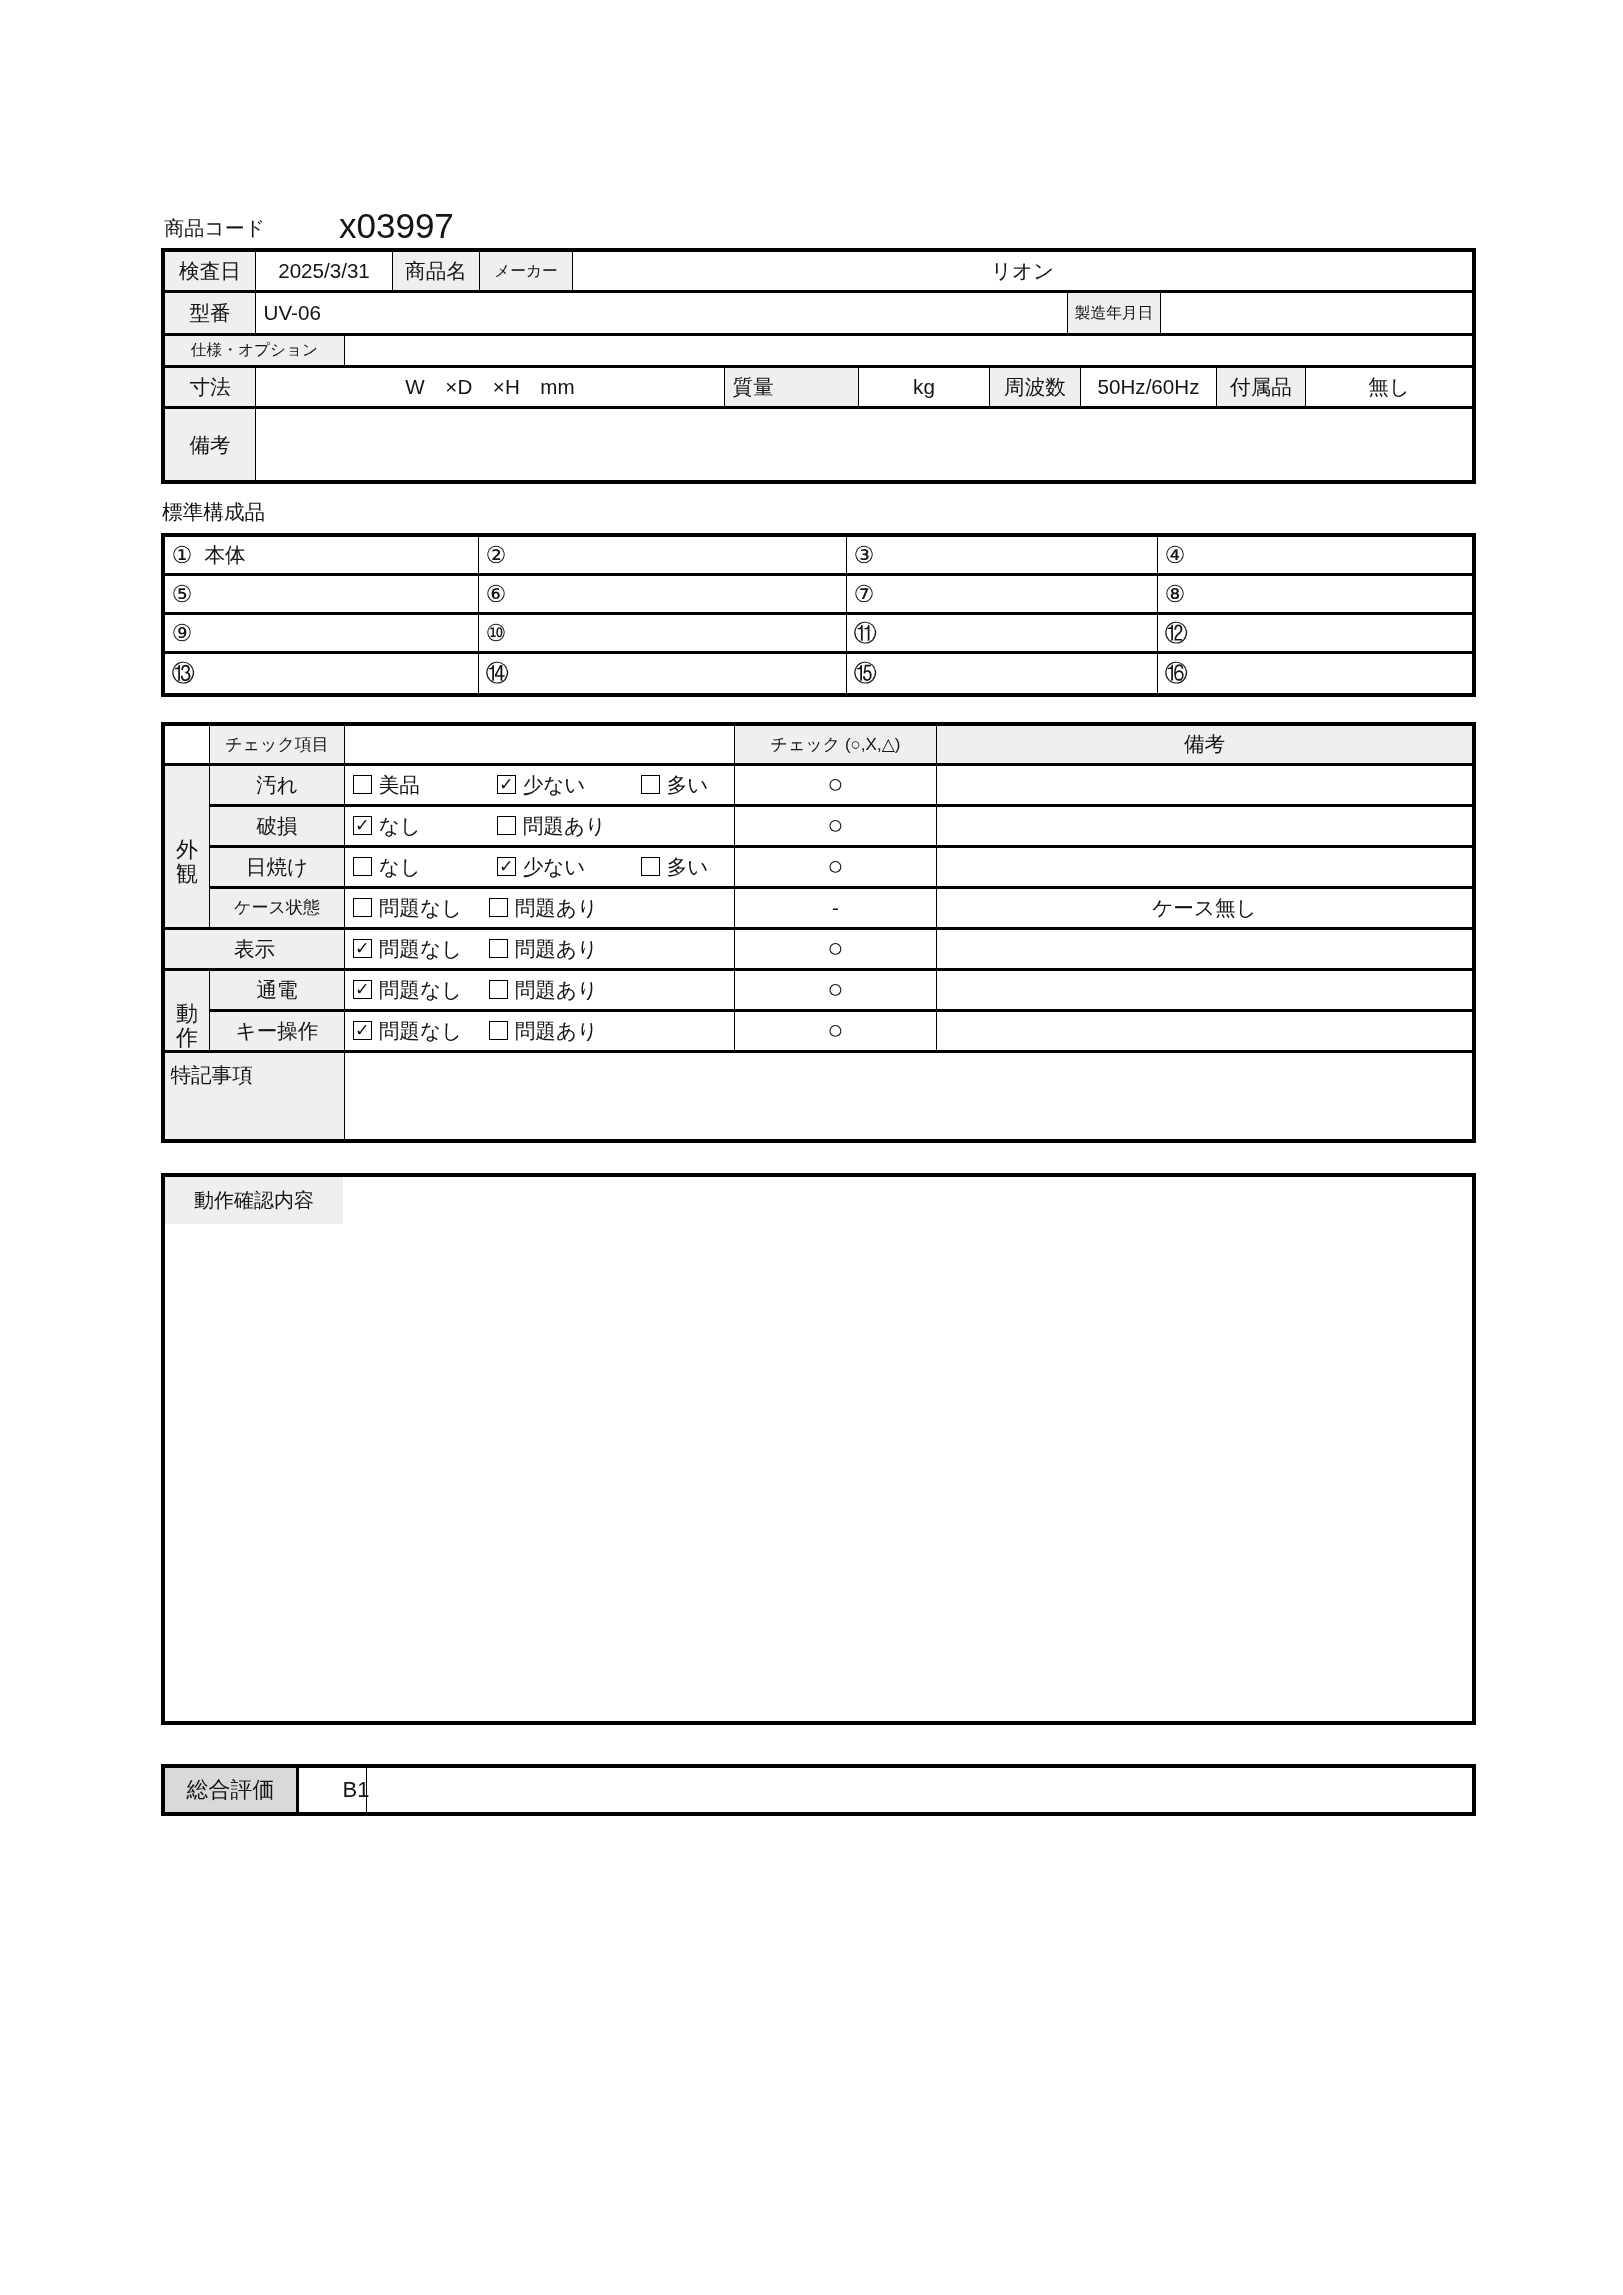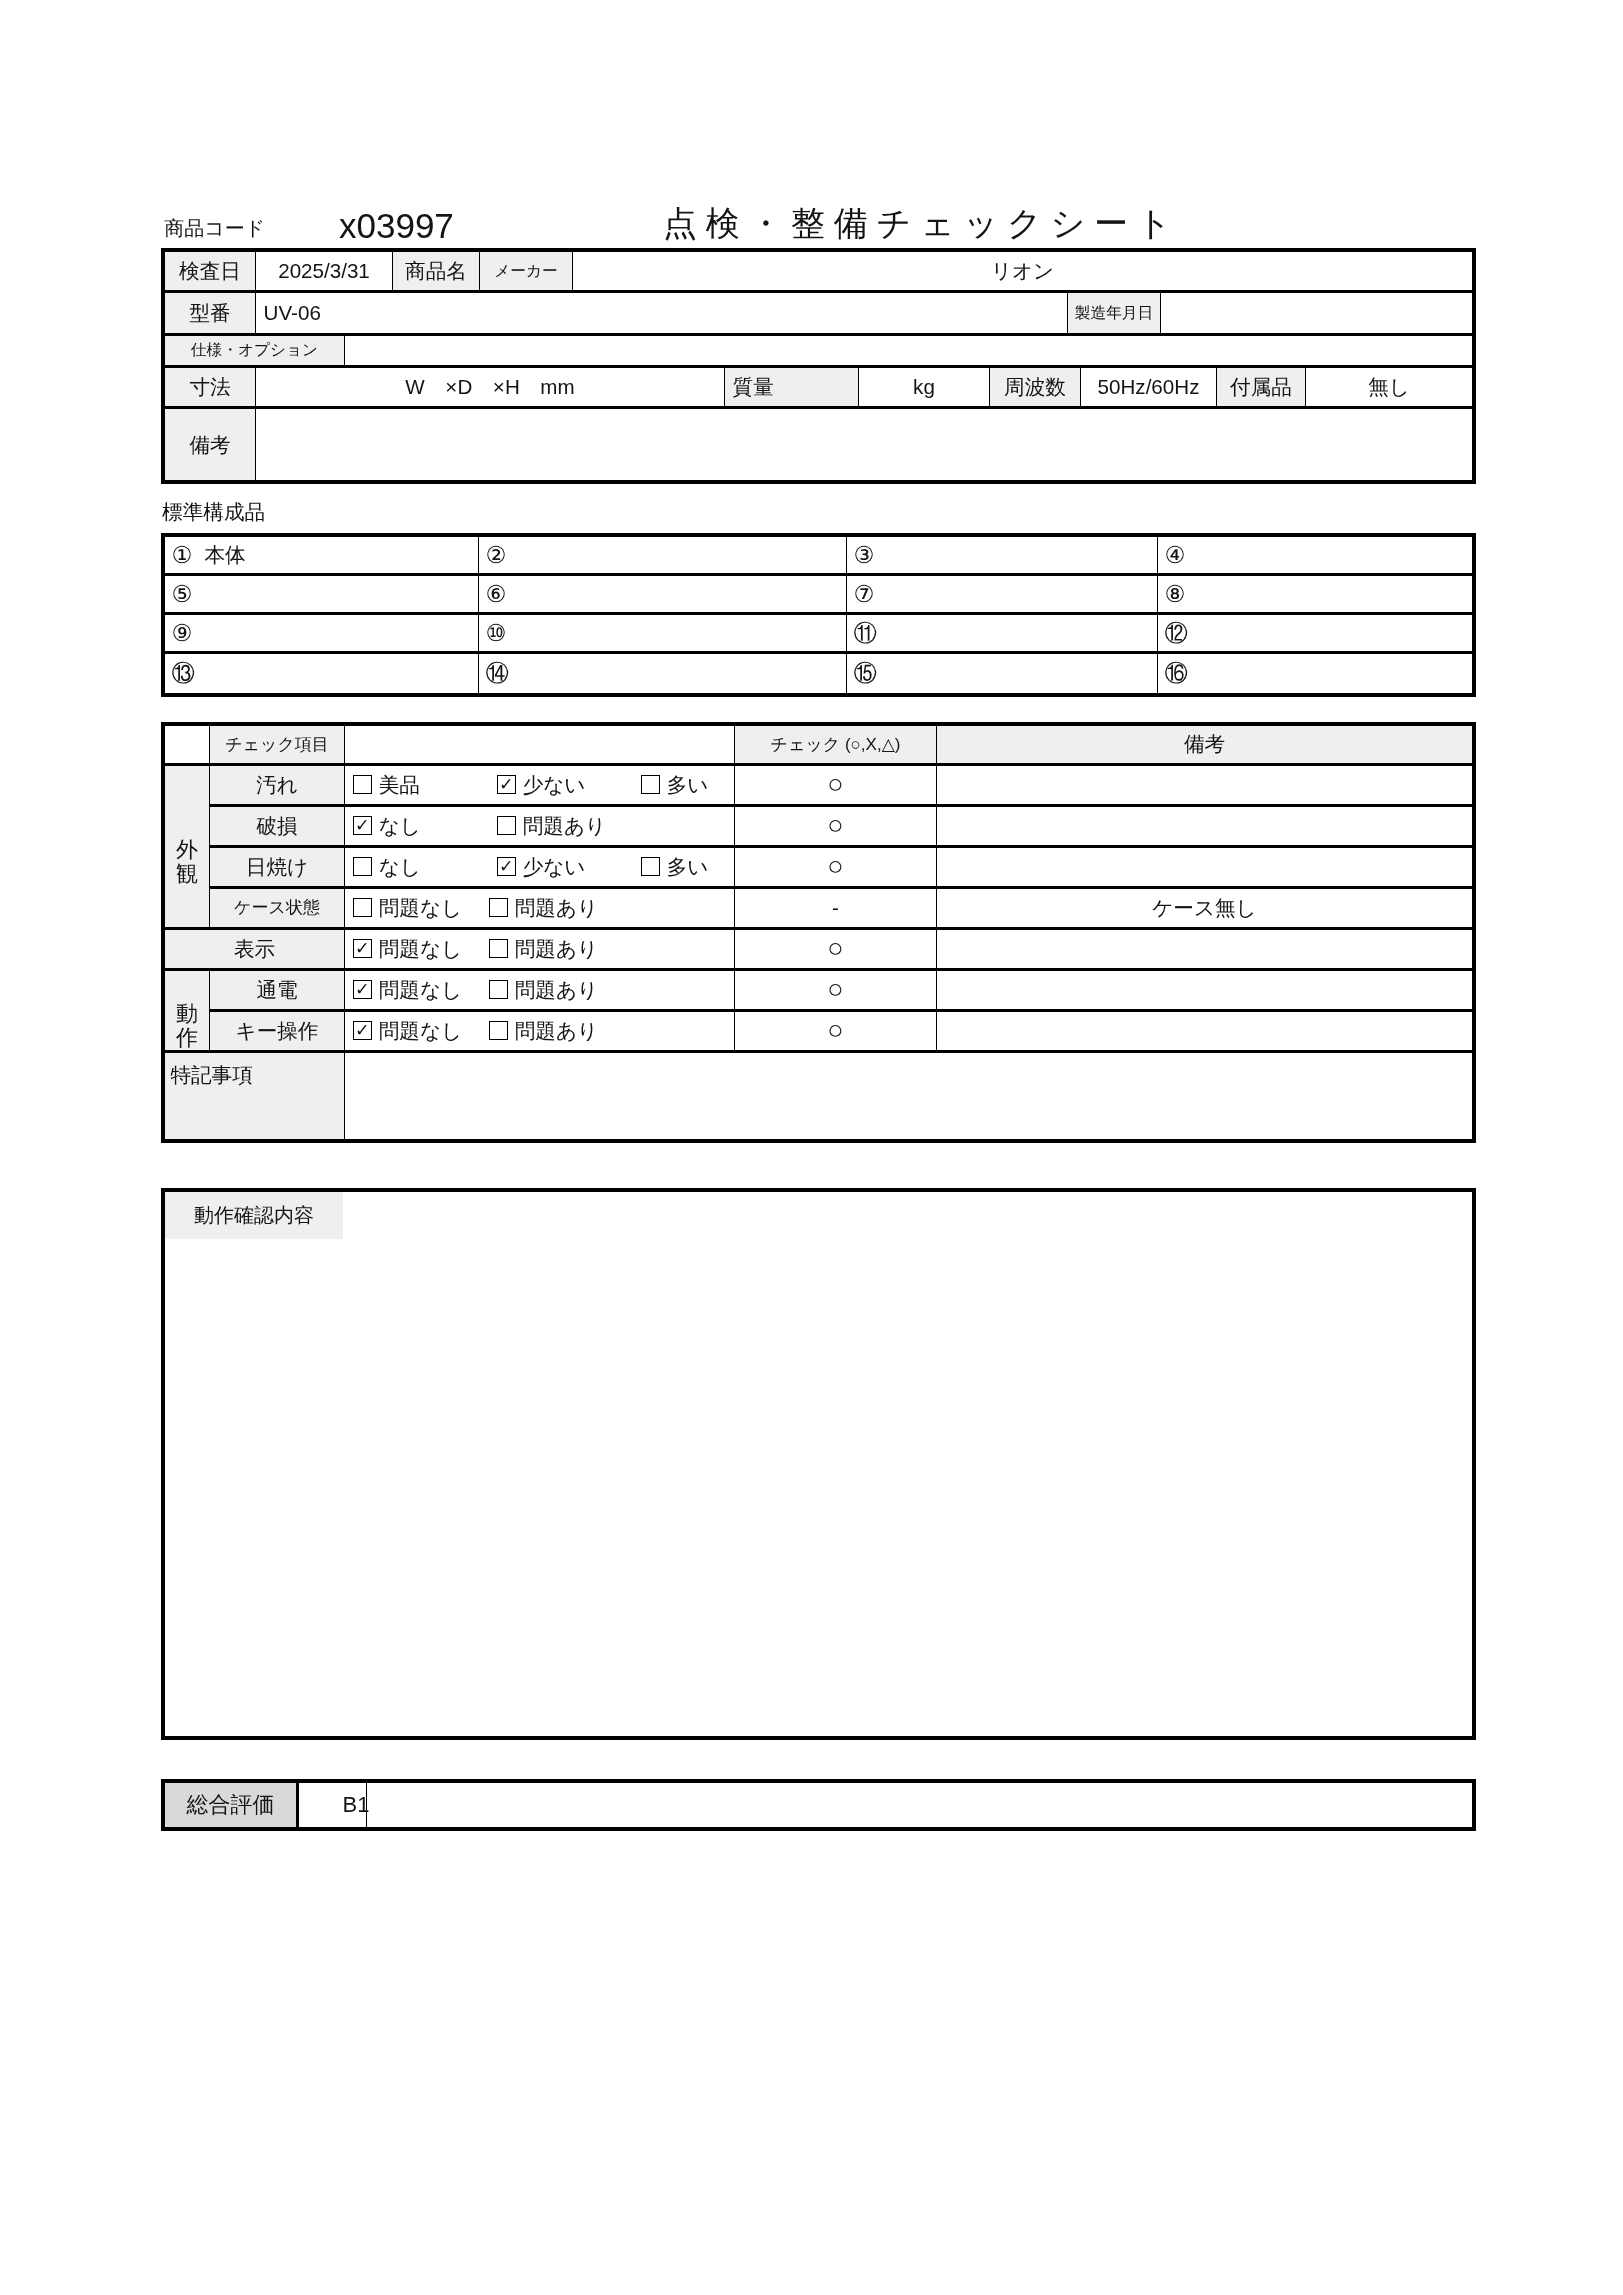--- a/index.html
+++ b/index.html
@@ -63,42 +63,41 @@
   .opt:last-child { width:auto; }
   .cb { width:19.6px; height:19.6px; border:1.6px solid #000; flex:0 0 auto;
         display:inline-flex; align-items:center; justify-content:center;
         font-size:17.4px; line-height:1; }
   .optlabel { font-size:20.6px; }
   .checkmark-col { font-size:27px; font-weight:400; }
   .notes-label { justify-content:flex-start; align-items:flex-start; padding:8.7px 0 0 5.4px; background:#efefef; }
   .small-label { font-size:17px; }
 
   
-  .op-box { border:4.3px solid #000; height:552px; margin-top:45px; position:relative; }
+  .op-box { border:4.3px solid #000; height:552px; margin-top:30px; position:relative; }
   .op-label { position:absolute; left:0; top:0; width:178px; height:47px; background:#efefef;
     display:flex; align-items:center; justify-content:center; font-size:20px; }
   .op-lines { position:absolute; left:14px; top:60px; font-size:22px; line-height:1.7; }
 
   
   .overall { display:flex; border:4.3px solid #000; height:52px; margin-top:39px; }
   .overall .olabel { width:134px; background:#d9d9d9; border-right:3.3px solid #000;
     display:flex; align-items:center; justify-content:center; font-size:22px; }
   .overall .ograde { width:68px; border-right:1.6px solid #000;
     display:flex; align-items:center; justify-content:center; font-size:22px;padding-left:47px; }
   .overall .ocomment { flex:1; display:flex; align-items:center; padding-left:6.5px; font-size:22px; }
 </style>
 </head>
 <body>
 
 <div class="content">
 
   <div class="header-area">
     <span class="code-label">商品コード</span>
     <span class="code-value">x03997</span>
-    <span class="sheet-title">点検・整備チェックシート</span>
   </div>
 
   <div class="tbl">
     <div class="r ih1">
       <div class="c lab" style="width:91px">検査日</div>
       <div class="c" style="width:137px">2025/3/31</div>
       <div class="c lab" style="width:87px">商品名</div>
       <div class="c lab sm" style="width:93px">メーカー</div>
       <div class="c grow">リオン</div>
     </div>

